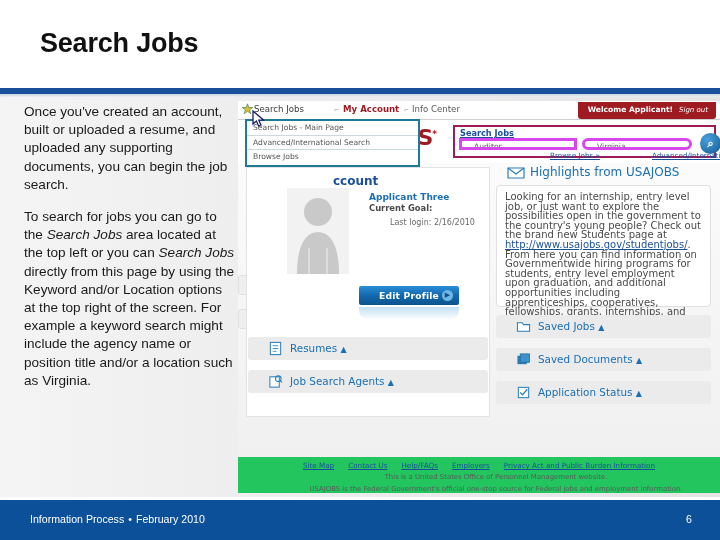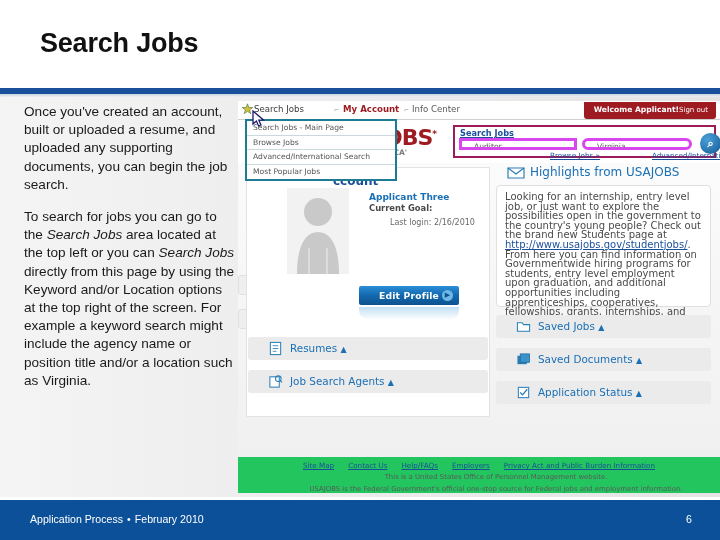--- a/index.html
+++ b/index.html
@@ -110,27 +110,27 @@
     position: absolute; right: 4px; top: 1px;
     height: 17px;
     background: #9e1b22;
     border-radius: 0 0 3px 3px;
     padding: 3px 8px 0 10px;
     color: #ffffff;
     font-size: 7.6px;
     font-weight: bold;
     white-space: nowrap;
   }
-  .welcome-badge .signout { font-weight: normal; margin-left: 0; font-size: 7px; }
+  .welcome-badge .signout { font-weight: normal; margin-left: 6px; font-size: 7px; font-style: italic; }
 
   
   .ua-dropdown {
     position: absolute;
     left: 7px; top: 18px;
-    width: 152px;
+    width: 175px;
     background: #ffffff;
     border: 2px solid #1d7c93;
     z-index: 20;
   }
   .ua-dd-item {
     height: 14.6px;
     padding-left: 6px;
     font-size: 7.6px;
     color: #555555;
     line-height: 14.6px;
@@ -418,23 +418,22 @@
         <div class="sb-field kw">Auditor</div>
         <div class="sb-field loc">Virginia</div>
         <div class="sb-links">
           <a>Browse Jobs »</a><a>Advanced/International Search »</a>
         </div>
         <div class="sb-go">⌕</div>
       </div>
 
       <div class="ua-dropdown">
         <div class="ua-dd-item">Search Jobs - Main Page</div>
+        <div class="ua-dd-item">Advanced/International Search</div>
         <div class="ua-dd-item">Browse Jobs</div>
-        <div class="ua-dd-item">Advanced/International Search</div>
-        <div class="ua-dd-item">Most Popular Jobs</div>
       </div>
 
       <svg class="cursor" width="14" height="18" viewBox="0 0 14 18">
         <path d="M1 1 L1 14 L4.4 11 L6.6 16 L9 15 L6.8 10.2 L11.5 10 Z" fill="#ffffff" stroke="#1a1a6a" stroke-width="1.3"></path>
       </svg>
 
       <div class="ua-main">
 
         <div class="stub" style="top:112px;"></div>
         <div class="stub" style="top:146px;"></div>
@@ -518,18 +517,18 @@
         </div>
         <div class="foot-note">This is a United States Office of Personnel Management website.</div>
         <div class="foot-note">USAJOBS is the Federal Government's official one-stop source for Federal jobs and employment information.</div>
       </div>
 
     </div>
   </div>
 
   <div class="bottom-bar">
     <div class="bottom-left">
-      <span>Application Process</span><span class="bottom-sep">•</span><span>February 2010</span>
+      <span>Information Process</span><span class="bottom-sep">•</span><span>February 2010</span>
     </div>
     <div class="bottom-right">6</div>
   </div>
 
 </div>
 
 </body></html>

